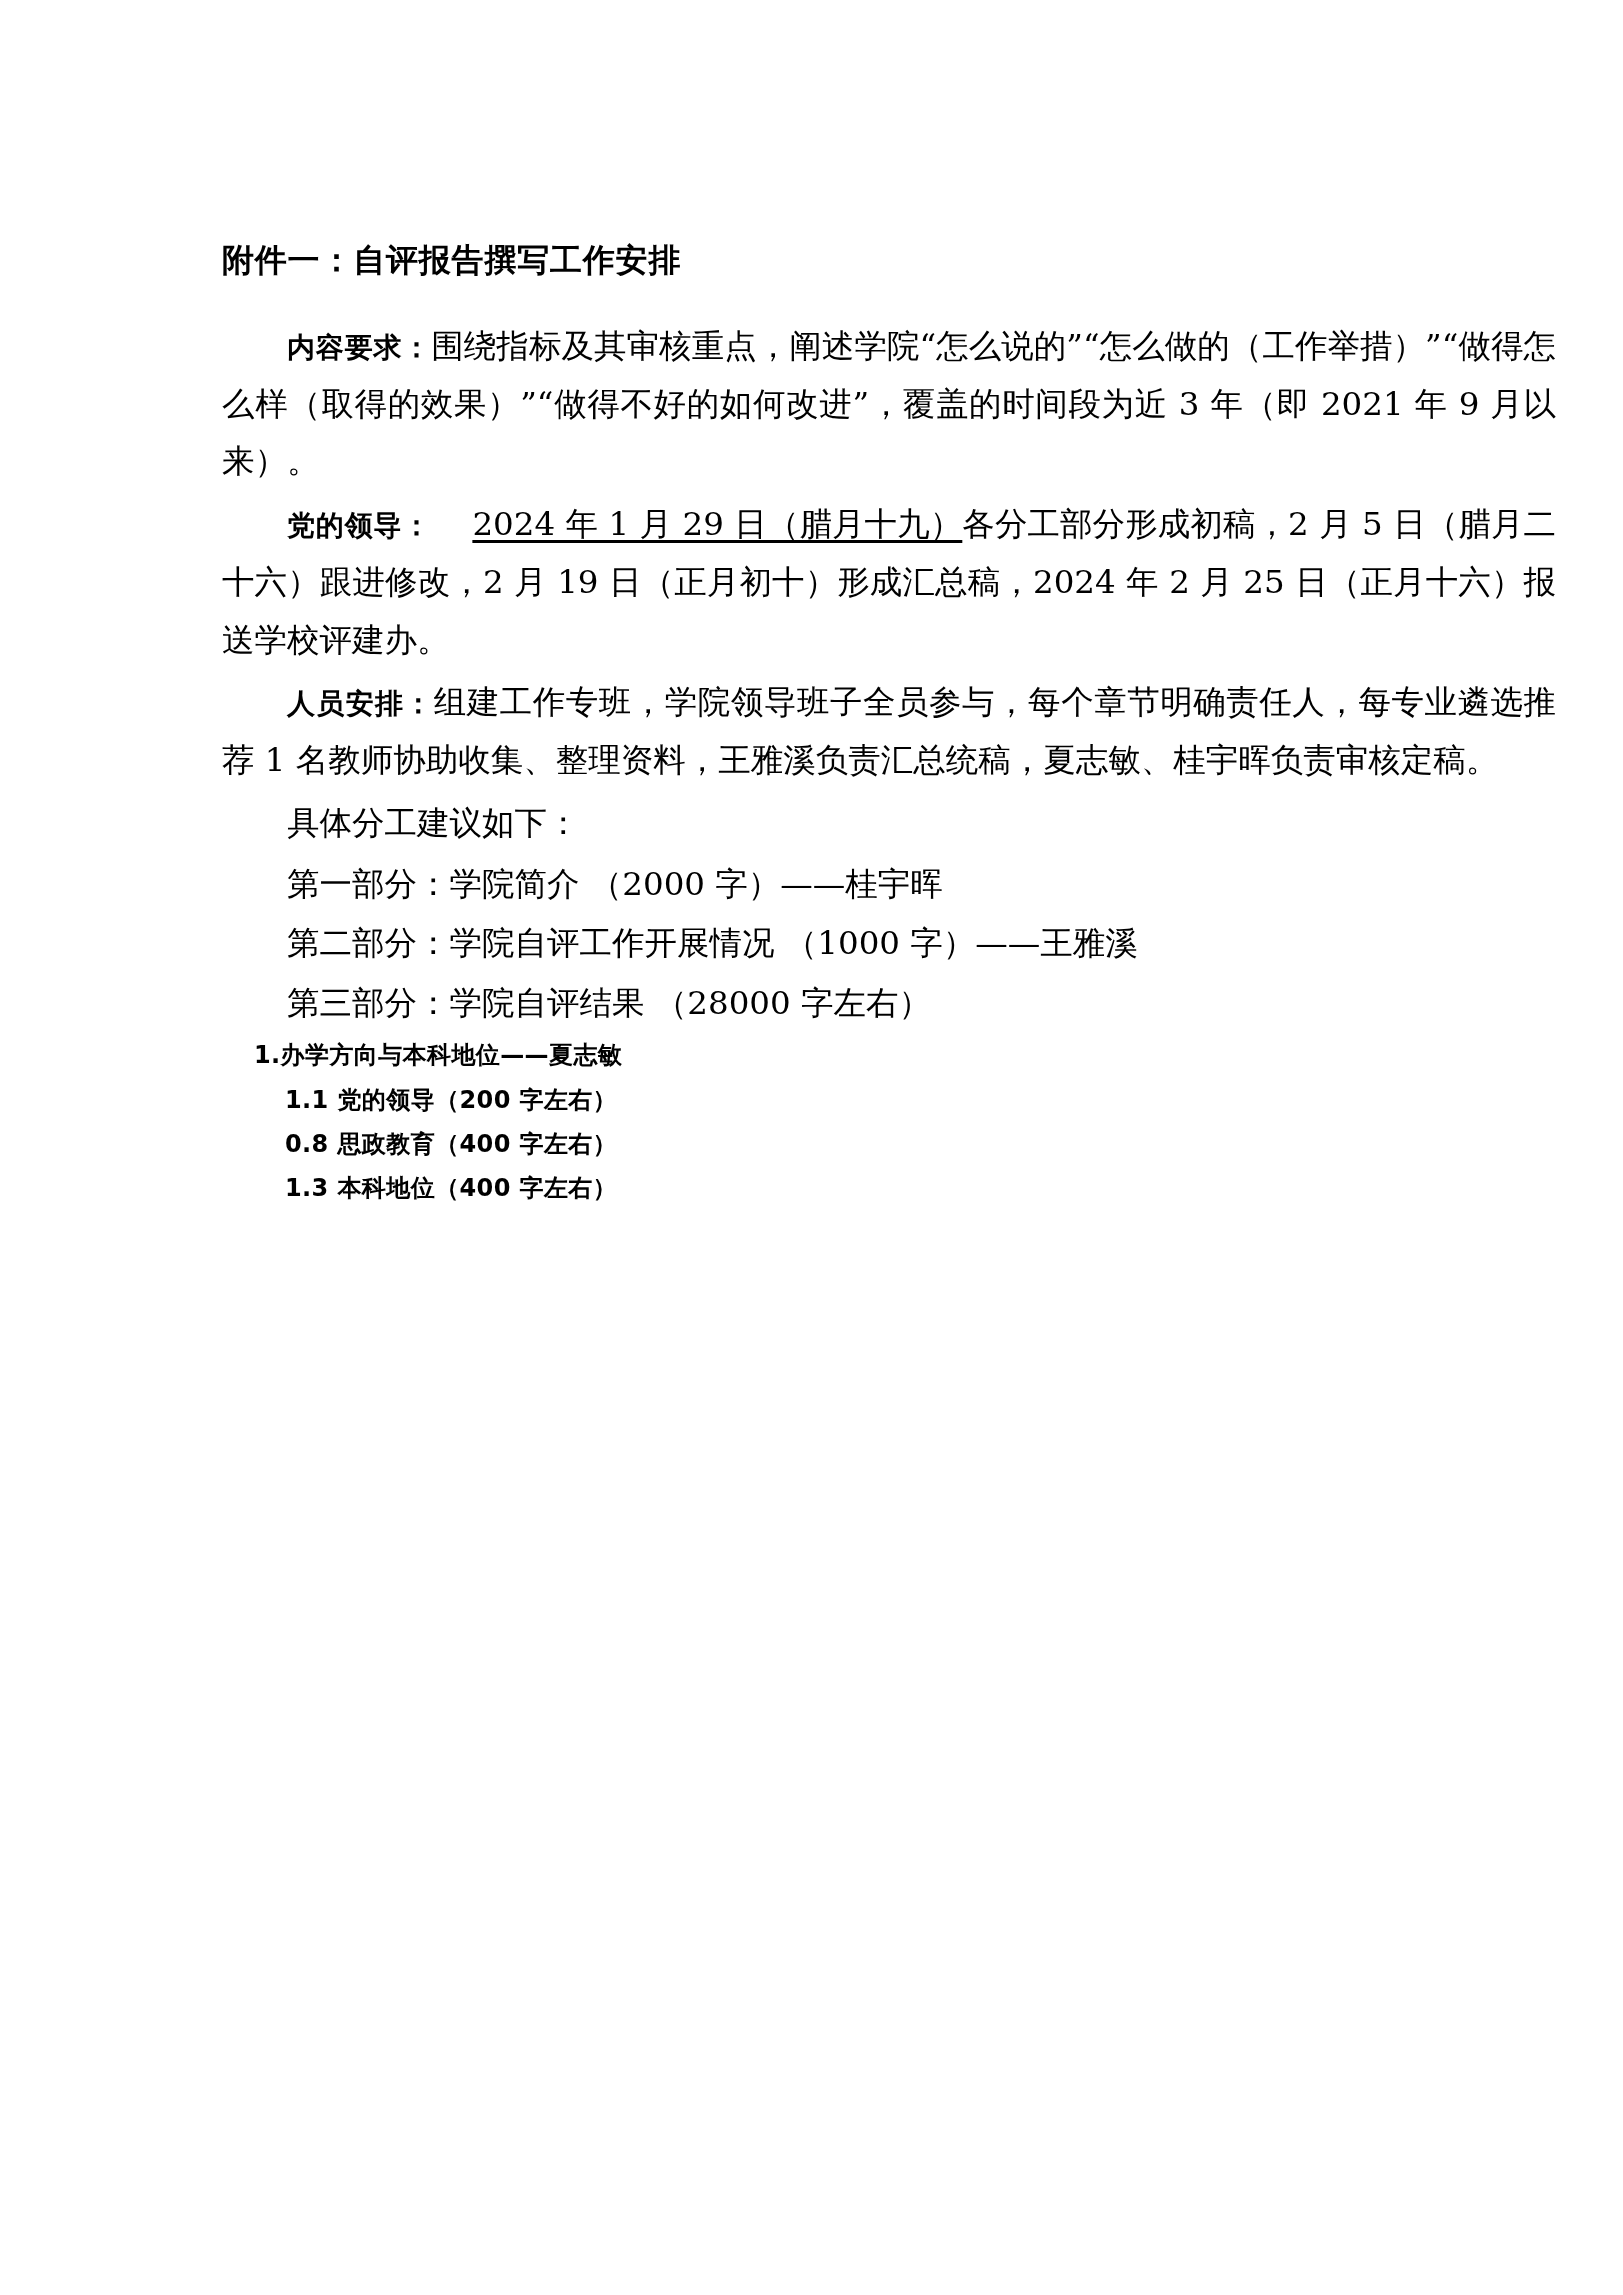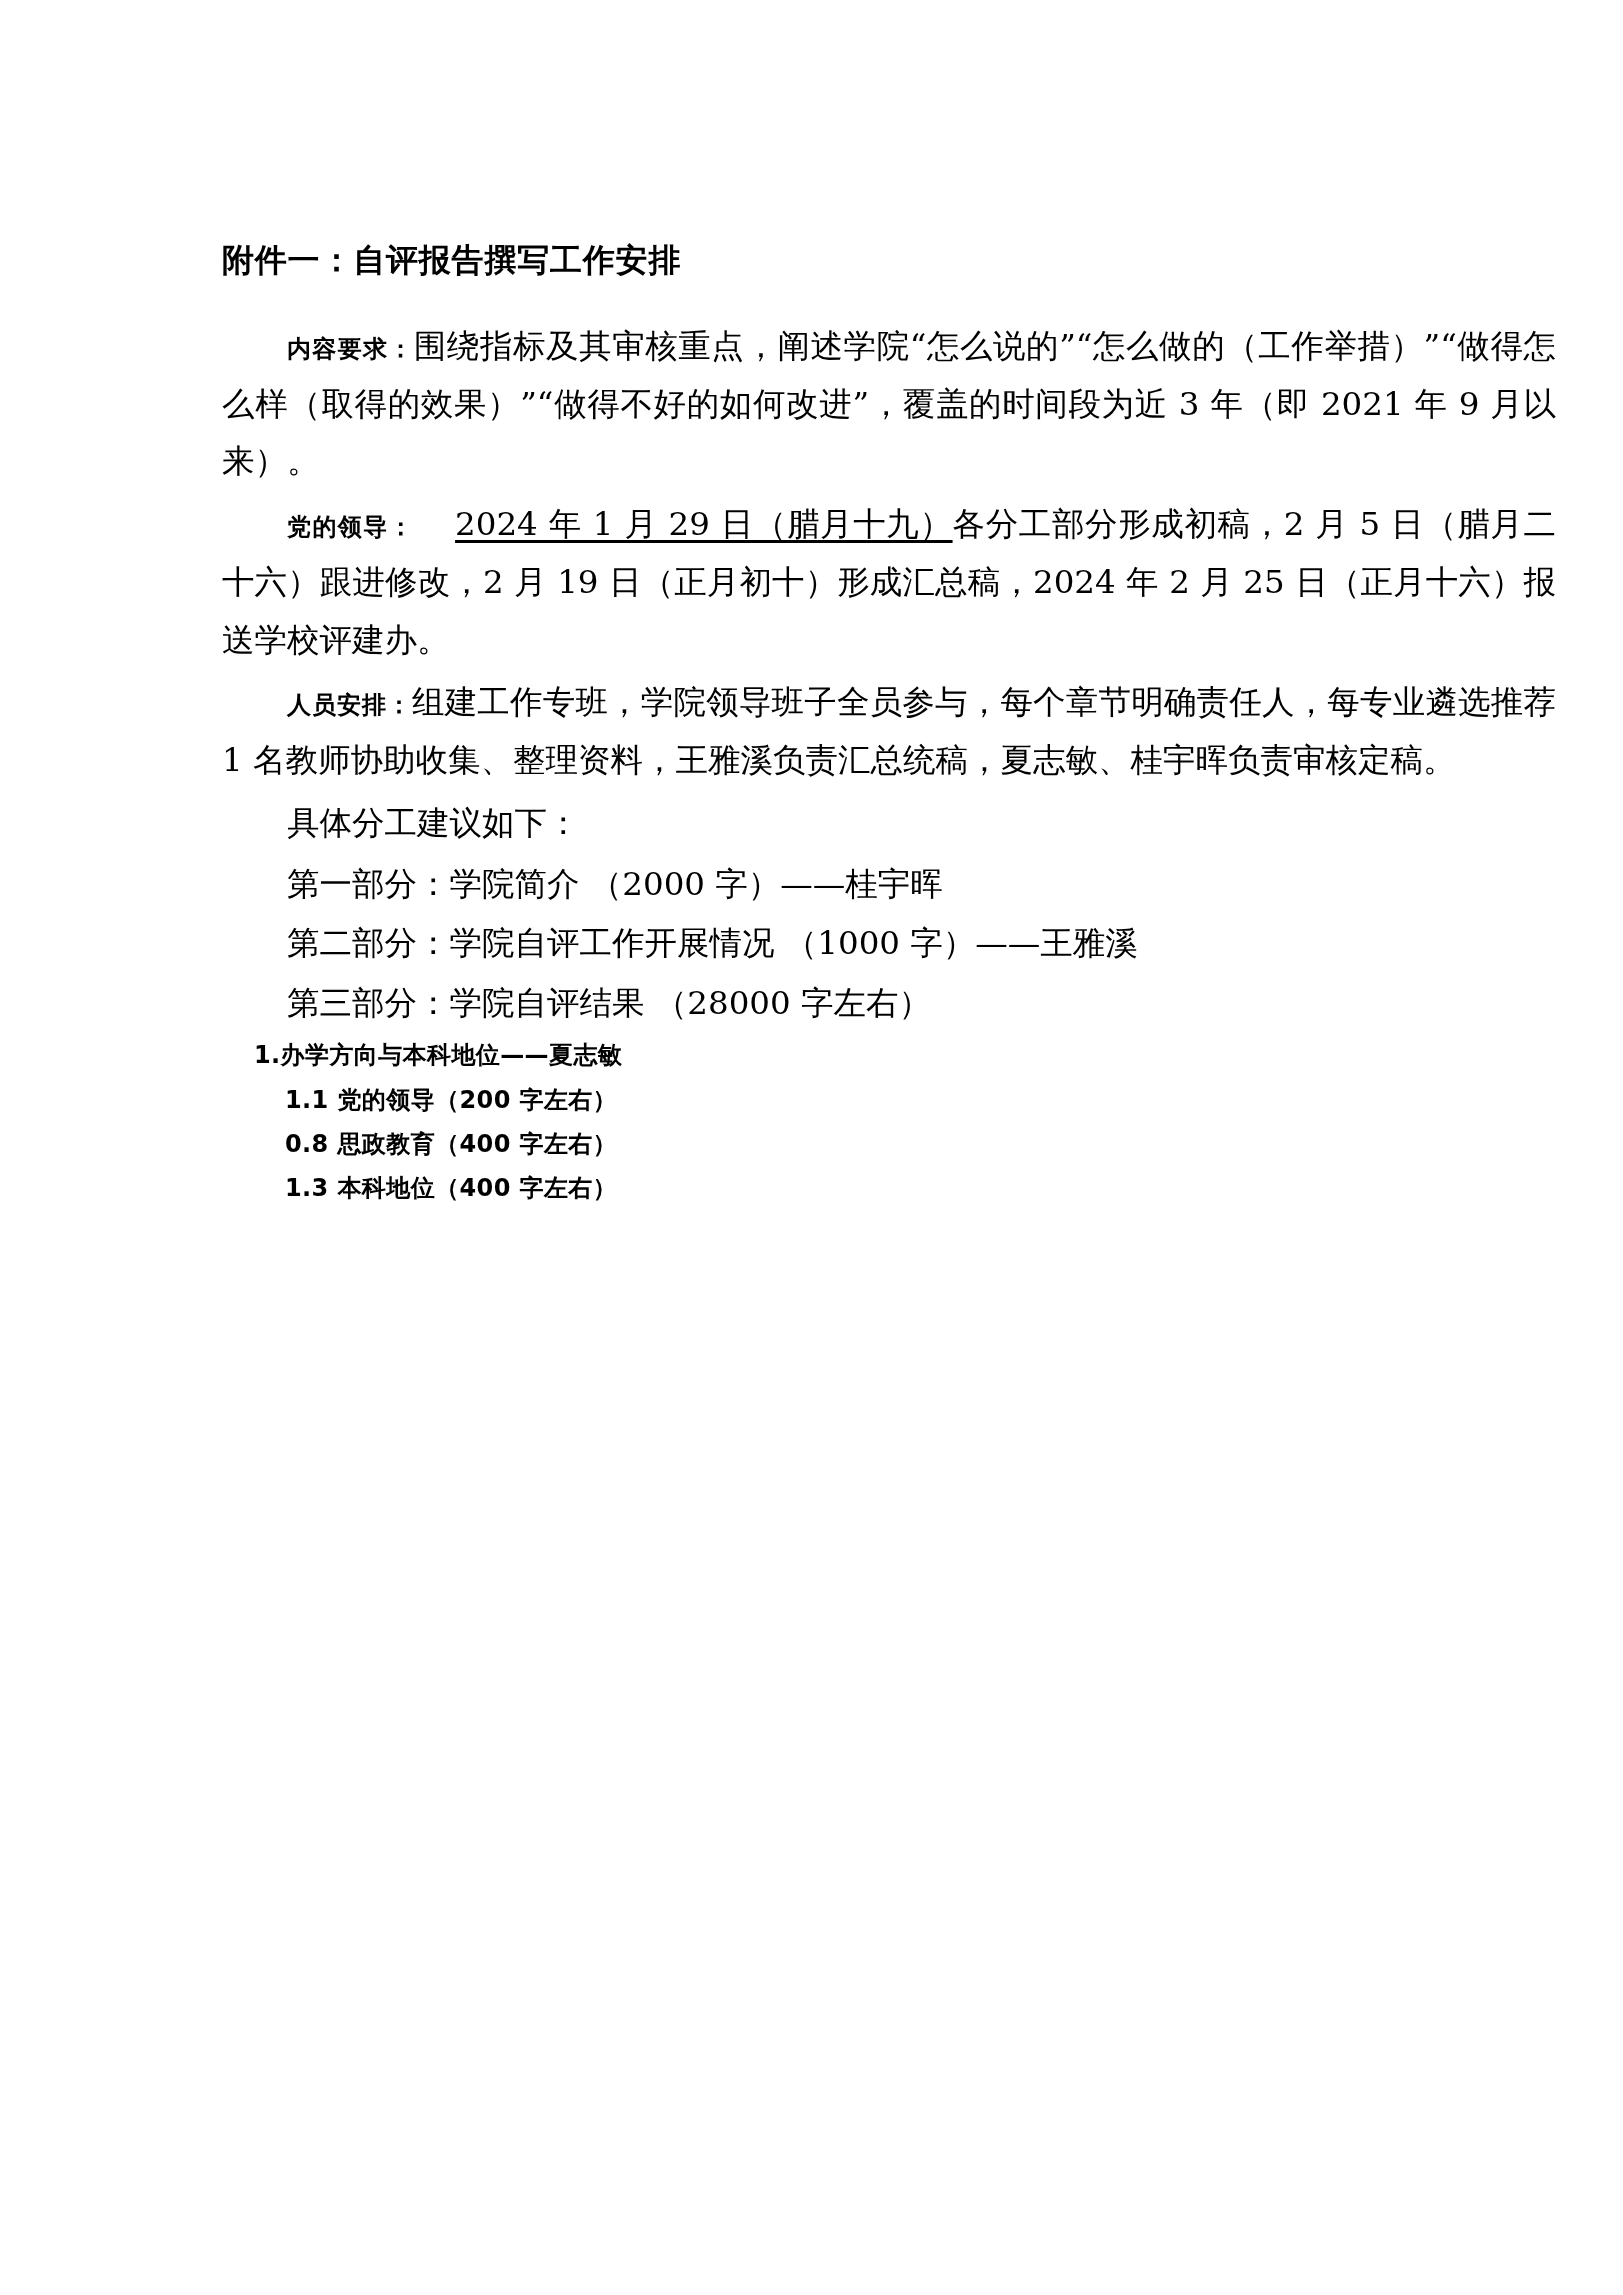--- a/index.html
+++ b/index.html
@@ -33,21 +33,21 @@
     font-size: 32.5px;
     line-height: 1.78;
     text-align: justify;
     text-justify: inter-ideograph;
     margin: 0 0 4.8px 0;
     text-indent: 65px;
   }
   .para .lead {
     font-family: "DejaVu Sans", "Liberation Sans", sans-serif;
     font-weight: bold;
-    font-size: 24px;
+    font-size: 28px;
     letter-spacing: 0.8px;
   }
   .para .underline {
     text-decoration: underline;
     text-underline-offset: 4.8px;
     margin-left: 41px;
   }
   .para.simple {
     margin-bottom: 3.2px;
   }

